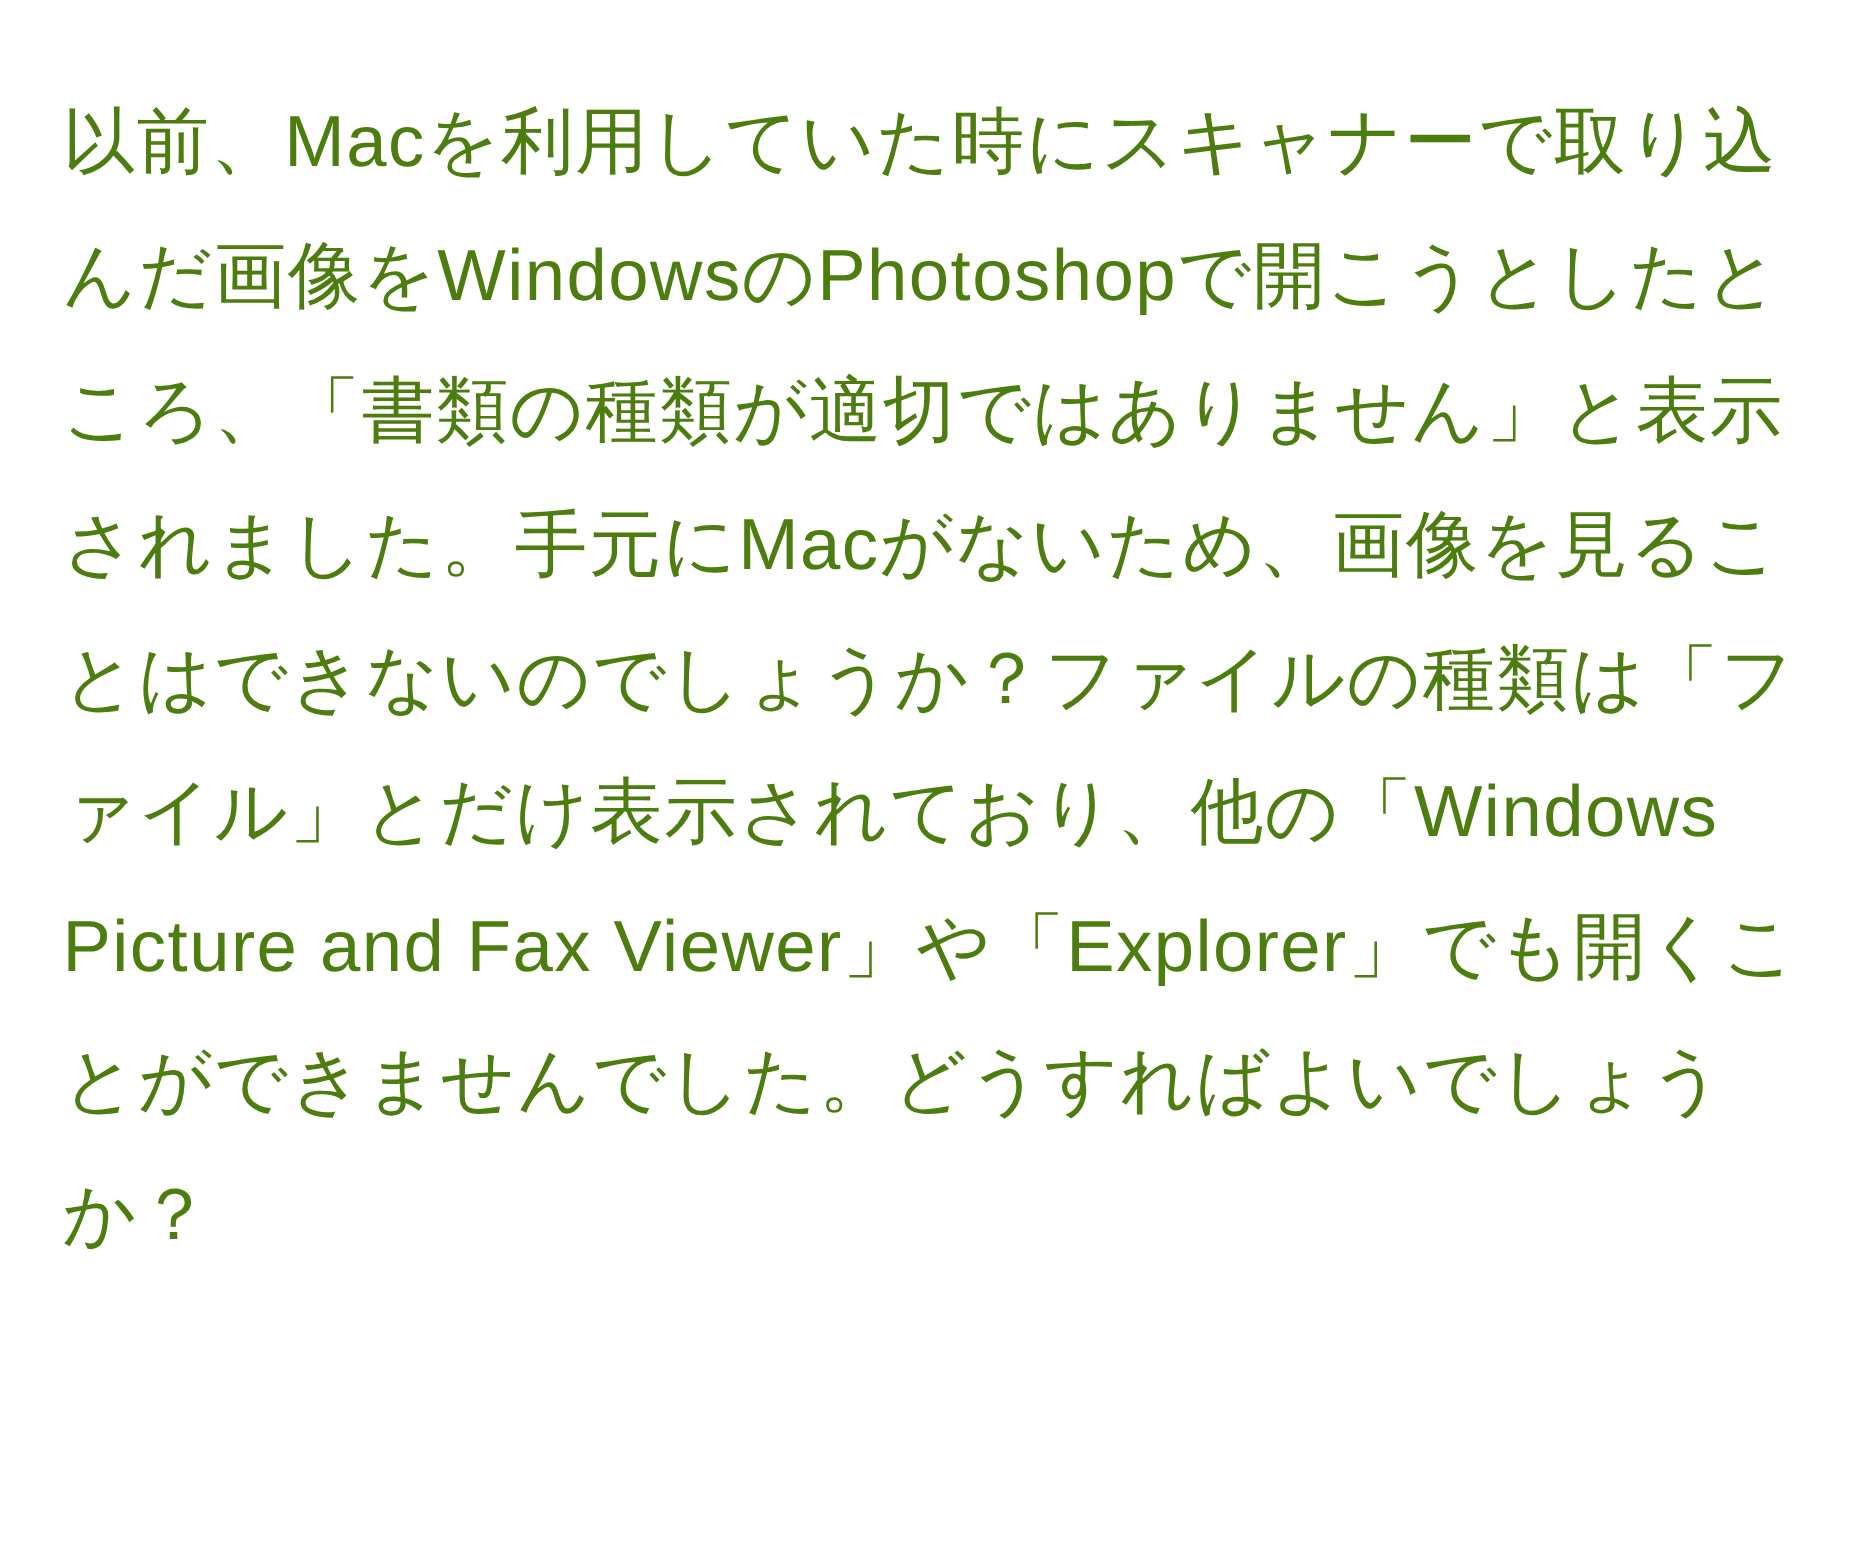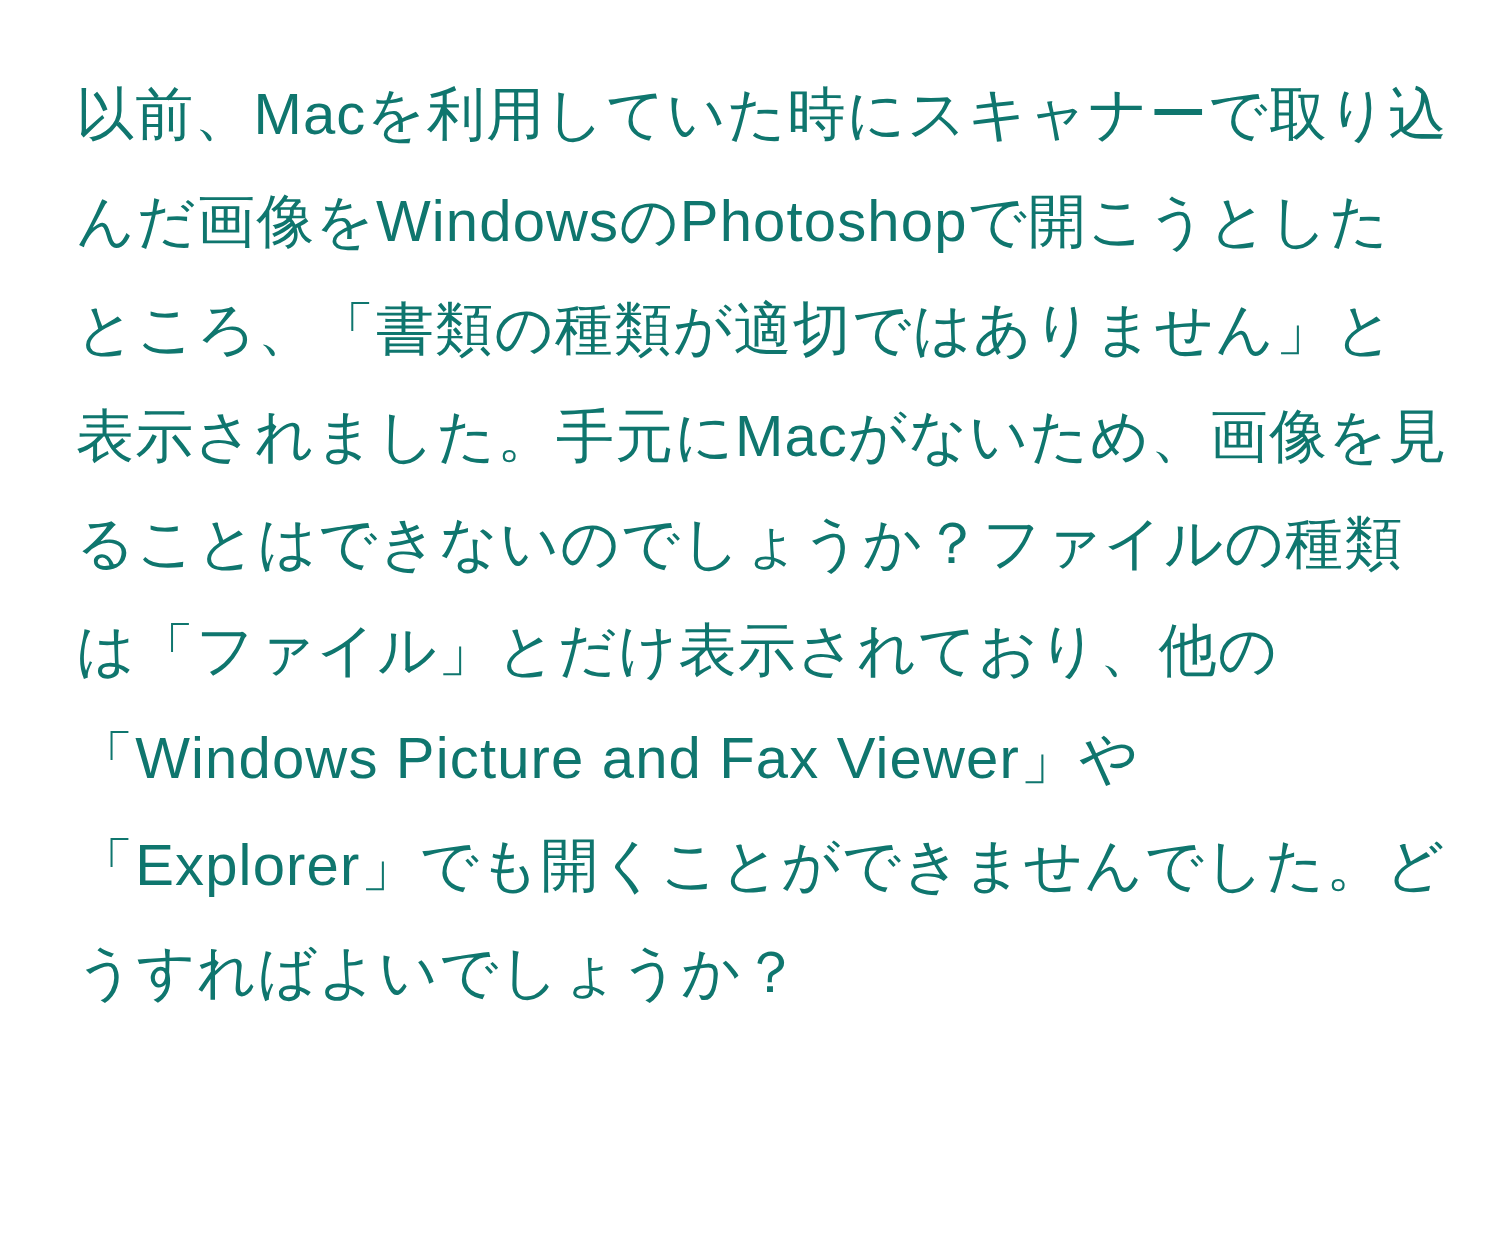--- a/index.html
+++ b/index.html
@@ -10,28 +10,27 @@
     body {
       width: 1500px;
       height: 1244px;
       background: #ffffff;
       font-family: -apple-system, BlinkMacSystemFont, "Hiragino Sans", "Hiragino Kaku Gothic ProN", "Yu Gothic", Meiryo, sans-serif;
       padding: 60px 50px;
       display: flex;
       align-items: flex-start;
     }
     .content {
-      color: #0f766e;
+      color: #4d7c0f;
       font-size: 58px;
       line-height: 1.85;
       letter-spacing: 0.02em;
       font-weight: 400;
       text-align: left;
       word-break: break-word;
-      margin-left: 26px;
     }
   </style>
 </head>
 <body>
 
 <div class="content">
   <span>以前、Macを利用していた時にスキャナーで取り込んだ画像をWindowsのPhotoshopで開こうとしたところ、「書類の種類が適切ではありません」と表示されました。手元にMacがないため、画像を見ることはできないのでしょうか？ファイルの種類は「ファイル」とだけ表示されており、他の「Windows Picture and Fax Viewer」や「Explorer」でも開くことができませんでした。どうすればよいでしょうか？</span>
 </div>
 
 </body></html>

